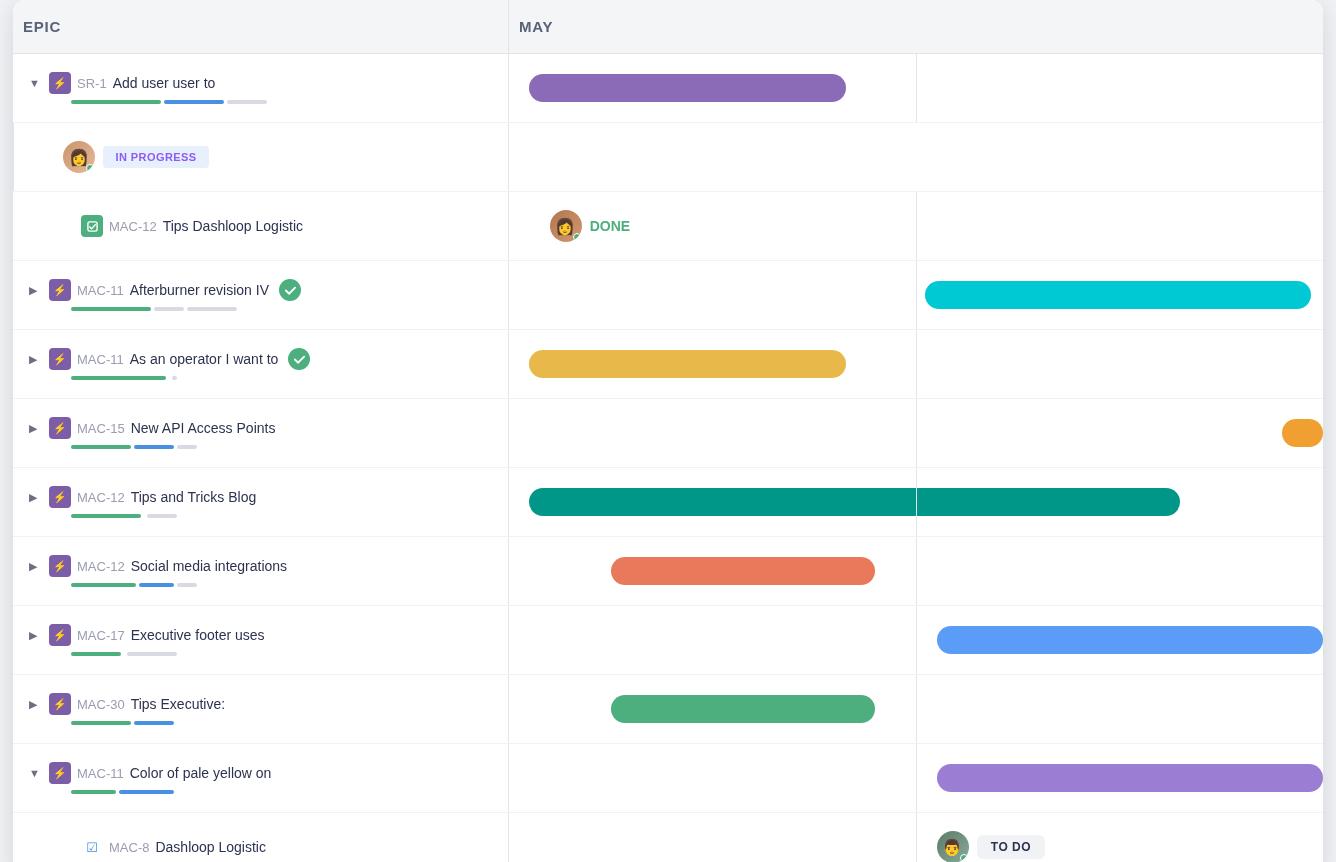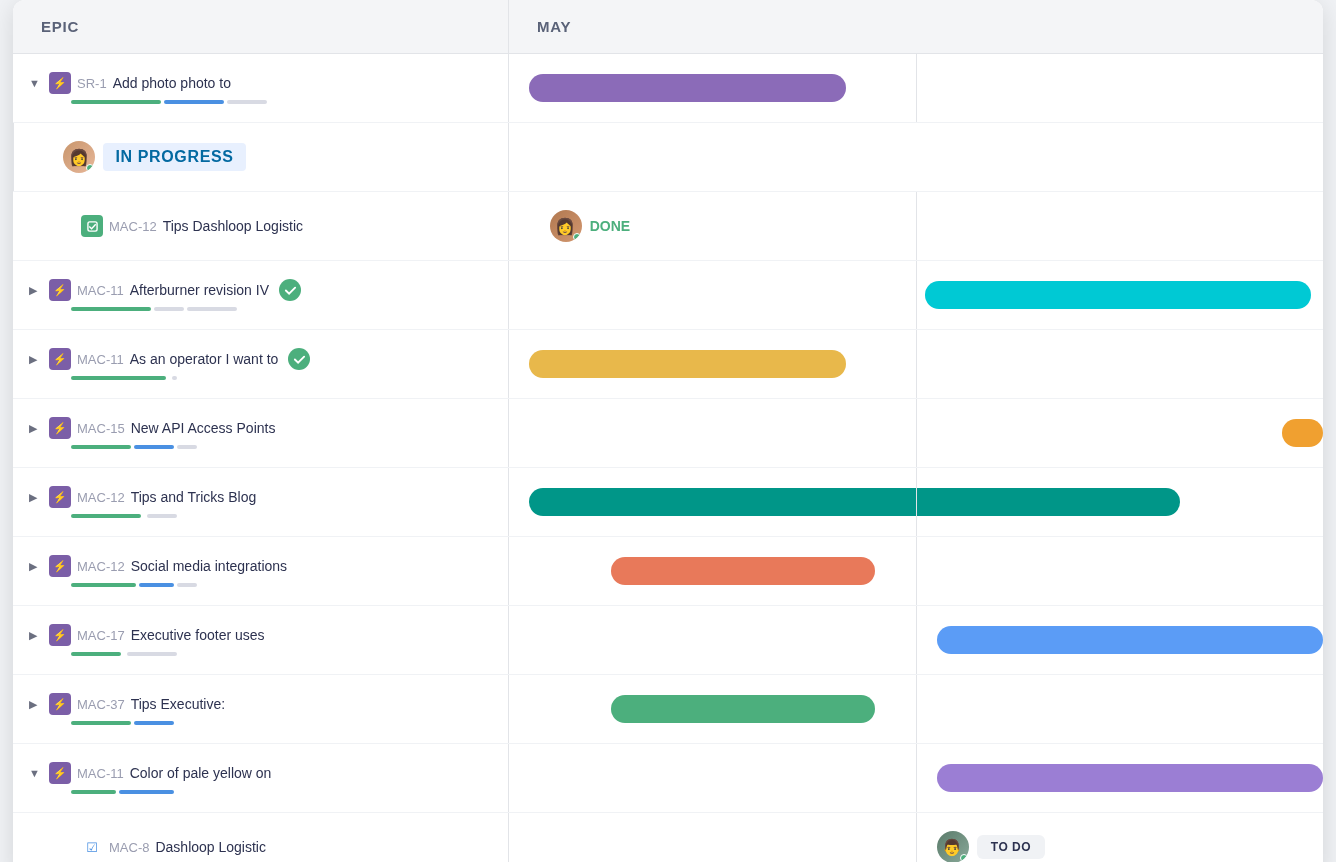--- a/index.html
+++ b/index.html
@@ -19,21 +19,21 @@
       overflow: hidden;
     }
     
     .header-row {
       display: grid;
       grid-template-columns: 495px 1fr 1fr;
       background: #f4f5f7;
       border-bottom: 1px solid #e2e4e8;
     }
     .header-cell {
-      padding: 18px 28px;
+      padding: 18px 10px;
       font-size: 15px;
       font-weight: 700;
       color: #5a6278;
       letter-spacing: 0.05em;
       text-transform: uppercase;
     }
     .header-cell:not(:first-child) {
       text-align: left;
       border-left: 1px solid #e2e4e8;
     }
@@ -163,23 +163,23 @@
     .avatar-face {
       width: 100%;
       height: 100%;
       display: flex;
       align-items: center;
       justify-content: center;
       font-size: 16px;
     }
     .badge-in-progress {
       background: #e8f0fe;
-      color: #0369a1;
+      color: #8b5cf6;
       font-weight: 700;
-      font-size: 16px;
+      font-size: 11px;
       padding: 5px 12px;
       border-radius: 4px;
       letter-spacing: 0.04em;
     }
     .badge-done {
       color: #4caf7d;
       font-weight: 700;
       font-size: 14px;
     }
     .badge-todo {
@@ -212,21 +212,21 @@
 
   <div id="rows-container">
       <div class="body-row">
         <div class="epic-cell">
           <div class="epic-main">
             <span class="chevron-icon">▼</span>
             <div class="epic-icon purple">
               <span class="lightning"></span>
             </div>
             <span class="epic-id">SR-1</span>
-            <span class="epic-title">Add photo photo to</span>
+            <span class="epic-title">Add user user to</span>
           </div>
           <div class="progress-bars">
             <div class="prog-bar prog-green" style="width: 90px;"></div>
             <div class="prog-bar prog-blue" style="width: 60px;"></div>
             <div class="prog-bar prog-gray" style="width: 40px;"></div>
           </div>
         </div>
         <div class="gantt-cell">
           <div class="gantt-bar" style="background-color: rgb(139, 107, 184); left: 5%; width: 78%;"></div>
         </div>
@@ -405,21 +405,21 @@
           <div class="gantt-bar" style="background-color: rgb(91, 156, 246); left: 5%; width: 95%;"></div>
         </div>
       </div>
       <div class="body-row">
         <div class="epic-cell">
           <div class="epic-main">
             <span class="chevron-icon">▶</span>
             <div class="epic-icon purple">
               <span class="lightning"></span>
             </div>
-            <span class="epic-id">MAC-37</span>
+            <span class="epic-id">MAC-30</span>
             <span class="epic-title">Tips Executive:</span>
           </div>
           <div class="progress-bars">
             <div class="prog-bar prog-green" style="width: 60px;"></div>
             <div class="prog-bar prog-blue" style="width: 40px;"></div>
             <div class="prog-bar prog-gray" style="width: 0px;"></div>
           </div>
         </div>
         <div class="gantt-cell">
           <div class="gantt-bar" style="background-color: rgb(76, 175, 125); left: 25%; width: 65%;"></div>

